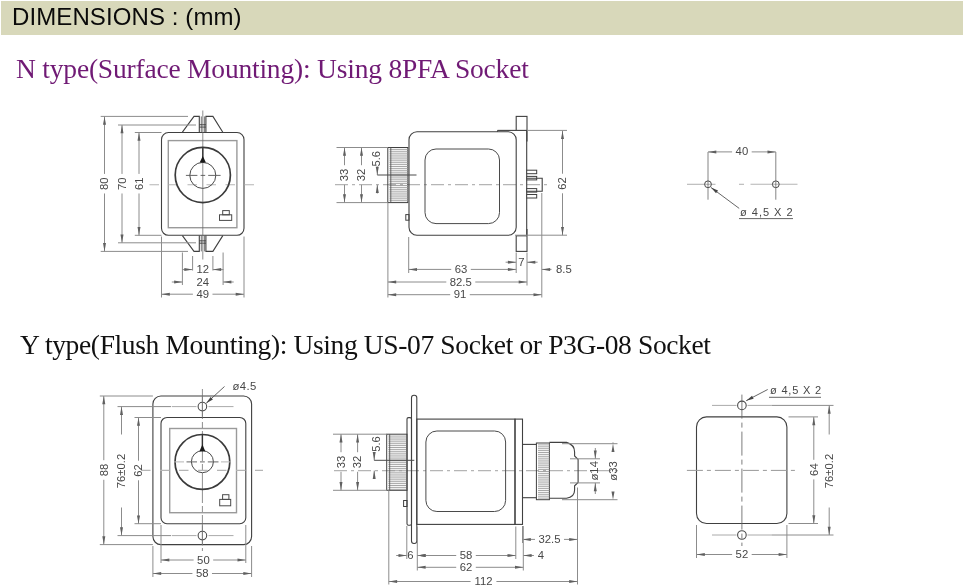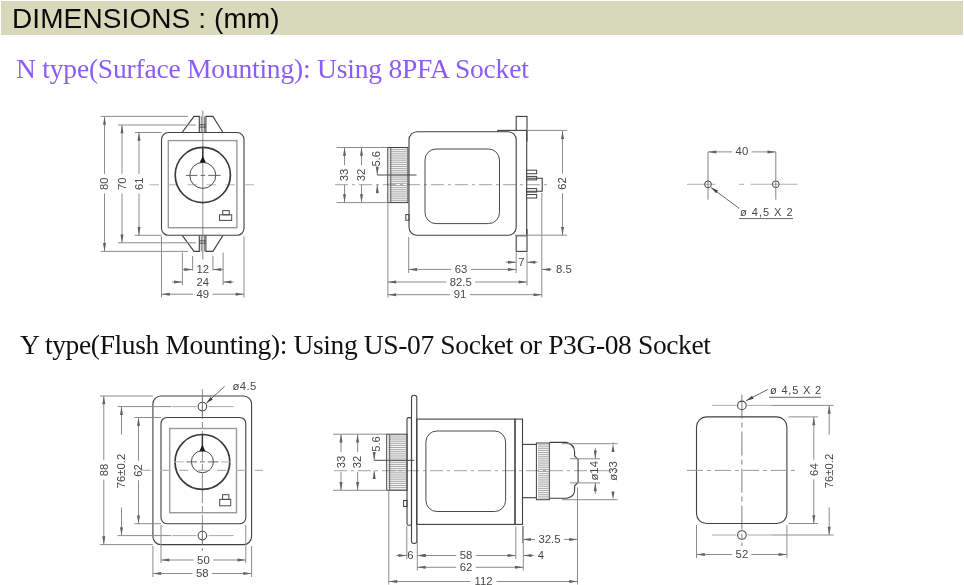--- a/index.html
+++ b/index.html
@@ -1,23 +1,23 @@
 <!DOCTYPE html>
 <html><head>
 <meta charset="utf-8">
 <style>
   html,body { margin:0; padding:0; background:#ffffff; }
   #page { position:relative; width:964px; height:585px; background:#ffffff;
           font-family:"Liberation Sans", sans-serif; overflow:hidden; }
   .hdr { position:absolute; left:1px; top:1px; width:962px; height:34px;
          background:#d8d8ba; }
-  .hdr span { position:absolute; left:11px; top:1.5px; font-size:28px; color:#0a0a0a;
+  .hdr span { position:absolute; left:11px; top:1.5px; font-size:24px; color:#0a0a0a;
               font-family:"Liberation Sans", sans-serif; letter-spacing:0.1px; }
   .h1 { position:absolute; left:16px; top:53px; font-family:"Liberation Serif", serif;
-        font-size:27.5px; color:#8b5cf6; letter-spacing:-0.2px; white-space:nowrap; }
+        font-size:27.5px; color:#701a75; letter-spacing:-0.2px; white-space:nowrap; }
   .h2 { position:absolute; left:20px; top:329px; font-family:"Liberation Serif", serif;
         font-size:27.5px; color:#111; letter-spacing:-0.37px; white-space:nowrap; }
   svg { position:absolute; left:0; top:0; }
 </style>
 </head>
 <body>
 <div id="page">
 
 <div class="hdr">
       <span>DIMENSIONS : (mm)</span>

